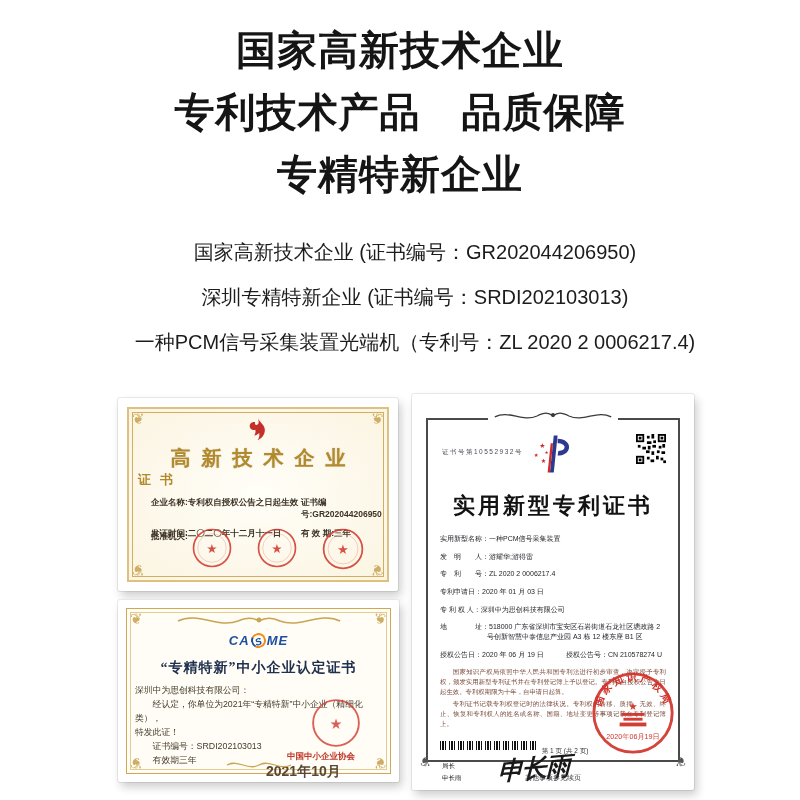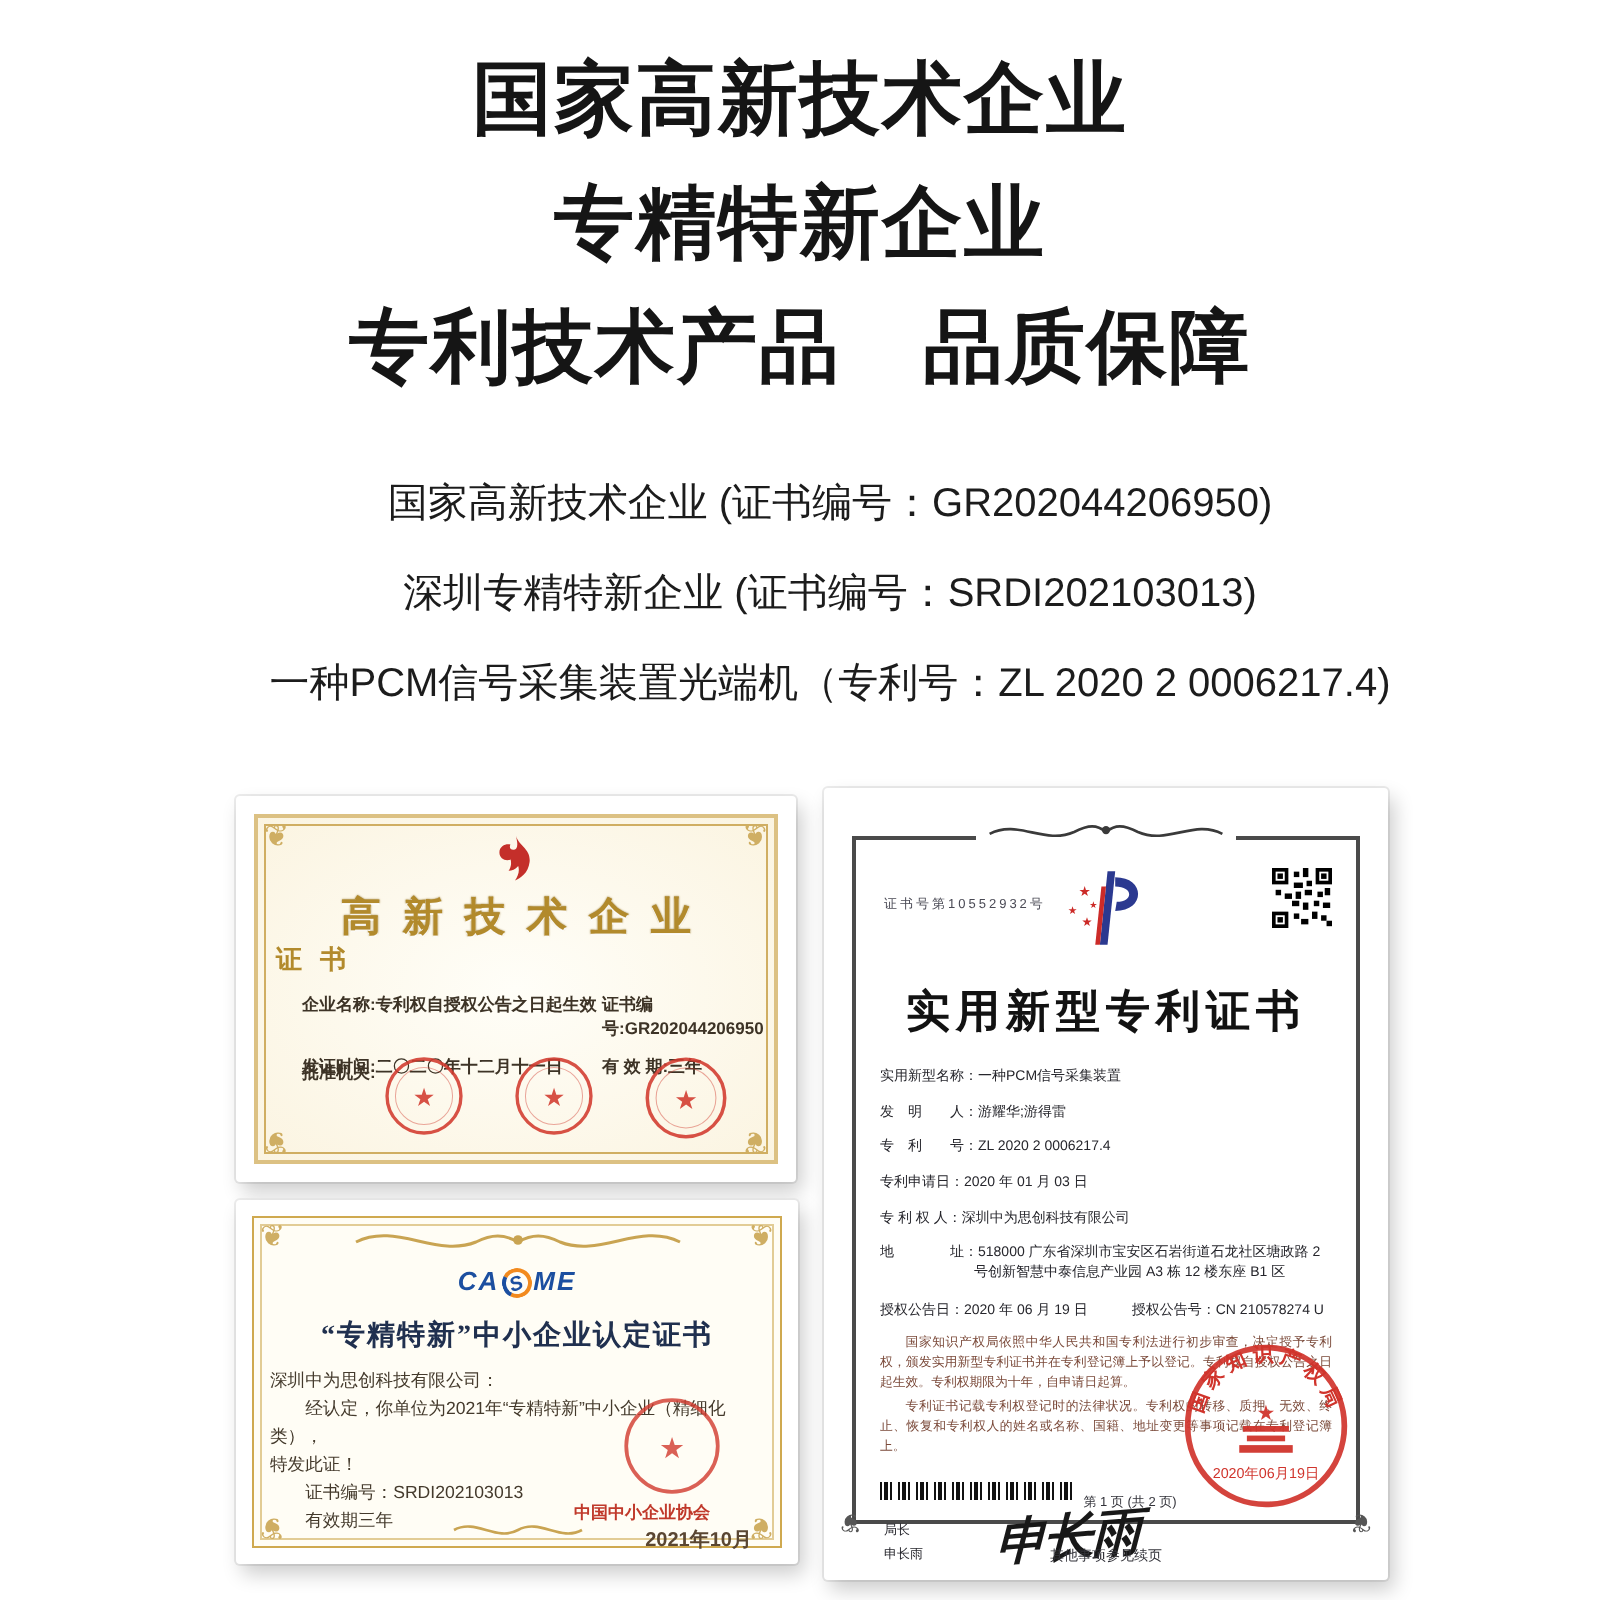--- a/index.html
+++ b/index.html
@@ -57,22 +57,22 @@
                    transform:rotate(-18deg); color:#1c4fa0; font-size:10px; margin:0 1px; }
   .srdi-title { position:absolute; top:50px; width:100%; text-align:center;
                 font-family:"Liberation Serif", serif; font-weight:bold;
                 font-size:14px; color:#20304f; letter-spacing:1px; }
   .srdi-body { position:absolute; left:8px; right:12px; top:74px;
                font-size:8.8px; line-height:1.6; color:#44false3a2c; color:#443a2c; font-weight:normal; }
   .srdi-body .indent { text-indent:2em; }
   .srdi-seal { position:absolute; right:28px; top:88px; opacity:.8; }
   .srdi-issuer { position:absolute; right:14px; top:142px; width:110px; text-align:center;
                  font-size:8.5px; font-weight:bold; color:#c0392b; }
-  .srdi-date { position:absolute; right:14px; top:154px; width:110px; text-align:right;
-               font-size:10px; font-weight:bold; color:#5a4632; }
+  .srdi-date { position:absolute; right:14px; top:154px; width:110px; text-align:left;
+               font-size:14px; font-weight:bold; color:#5a4632; }
 
   
   .cert-patent { left:412px; top:394px; width:282px; height:396px; }
   .pt-frame { position:absolute; left:14px; right:14px; top:24px; bottom:28px;
               border:2px solid #4a4a4a; }
   .pt-flourish { position:absolute; left:50%; top:14px; transform:translateX(-50%); z-index:2; background:#fff; padding:0 4px; }
   .pt-corner { position:absolute; color:#555; font-size:13px; line-height:1; z-index:2; }
   .pt-corner.bl { left:8px; bottom:22px; transform:scaleY(-1); }
   .pt-corner.br { right:8px; bottom:22px; transform:scale(-1,-1); }
   .pt-inner { position:absolute; inset:0; padding:12px 12px 6px; }
@@ -101,22 +101,22 @@
   .pt-pageno { position:absolute; bottom:4px; width:100%; text-align:center; font-size:6.5px; color:#33333a; }
   .pt-footnote { position:absolute; bottom:7px; width:100%; text-align:center; font-size:7px; color:#33333a; }
 </style>
 </head>
 <body>
 
 <div class="page">
 
   <div class="header">
     <div class="h-line">国家高新技术企业</div>
+    <div class="h-line">专利技术产品　品质保障</div>
     <div class="h-line">专精特新企业</div>
-    <div class="h-line">专利技术产品　品质保障</div>
   </div>
 
   <div class="details">
     <div class="d-line">国家高新技术企业 (证书编号：GR202044206950)</div>
     <div class="d-line">深圳专精特新企业 (证书编号：SRDI202103013)</div>
     <div class="d-line">一种PCM信号采集装置光端机（专利号：ZL 2020 2 0006217.4)</div>
   </div>
 
   <div class="cert-card cert-ht">
     <div class="ht-frame">

